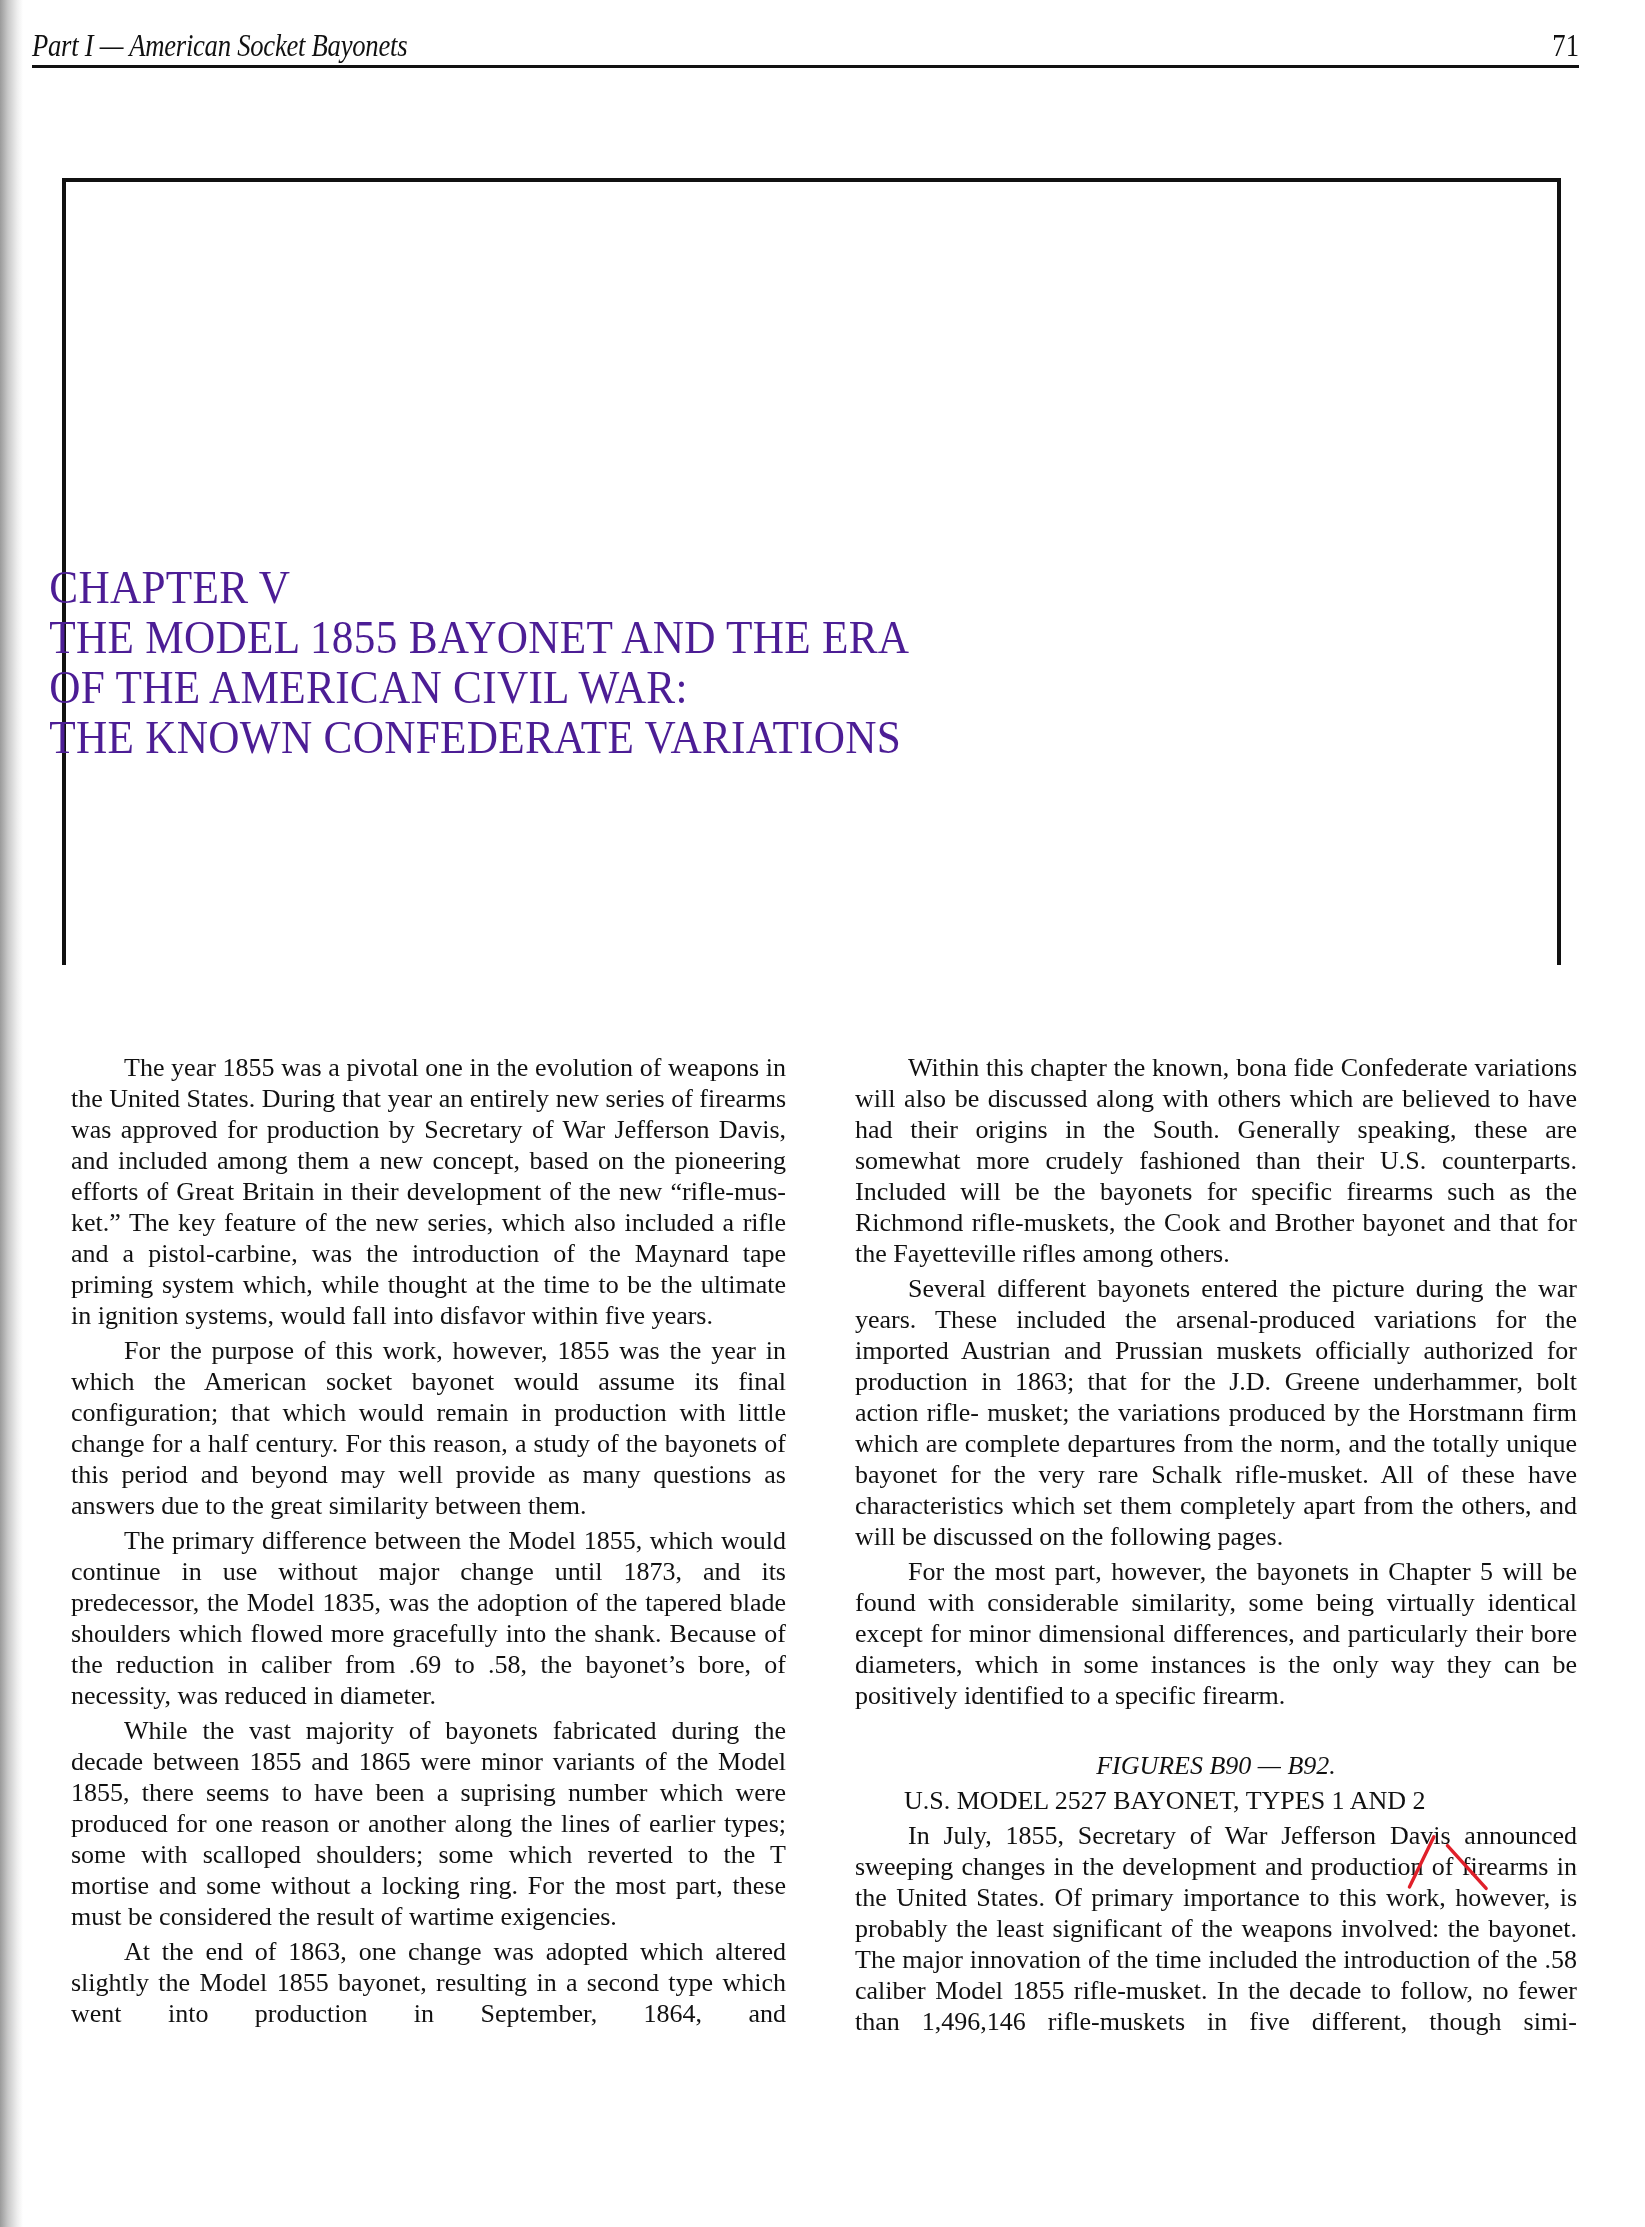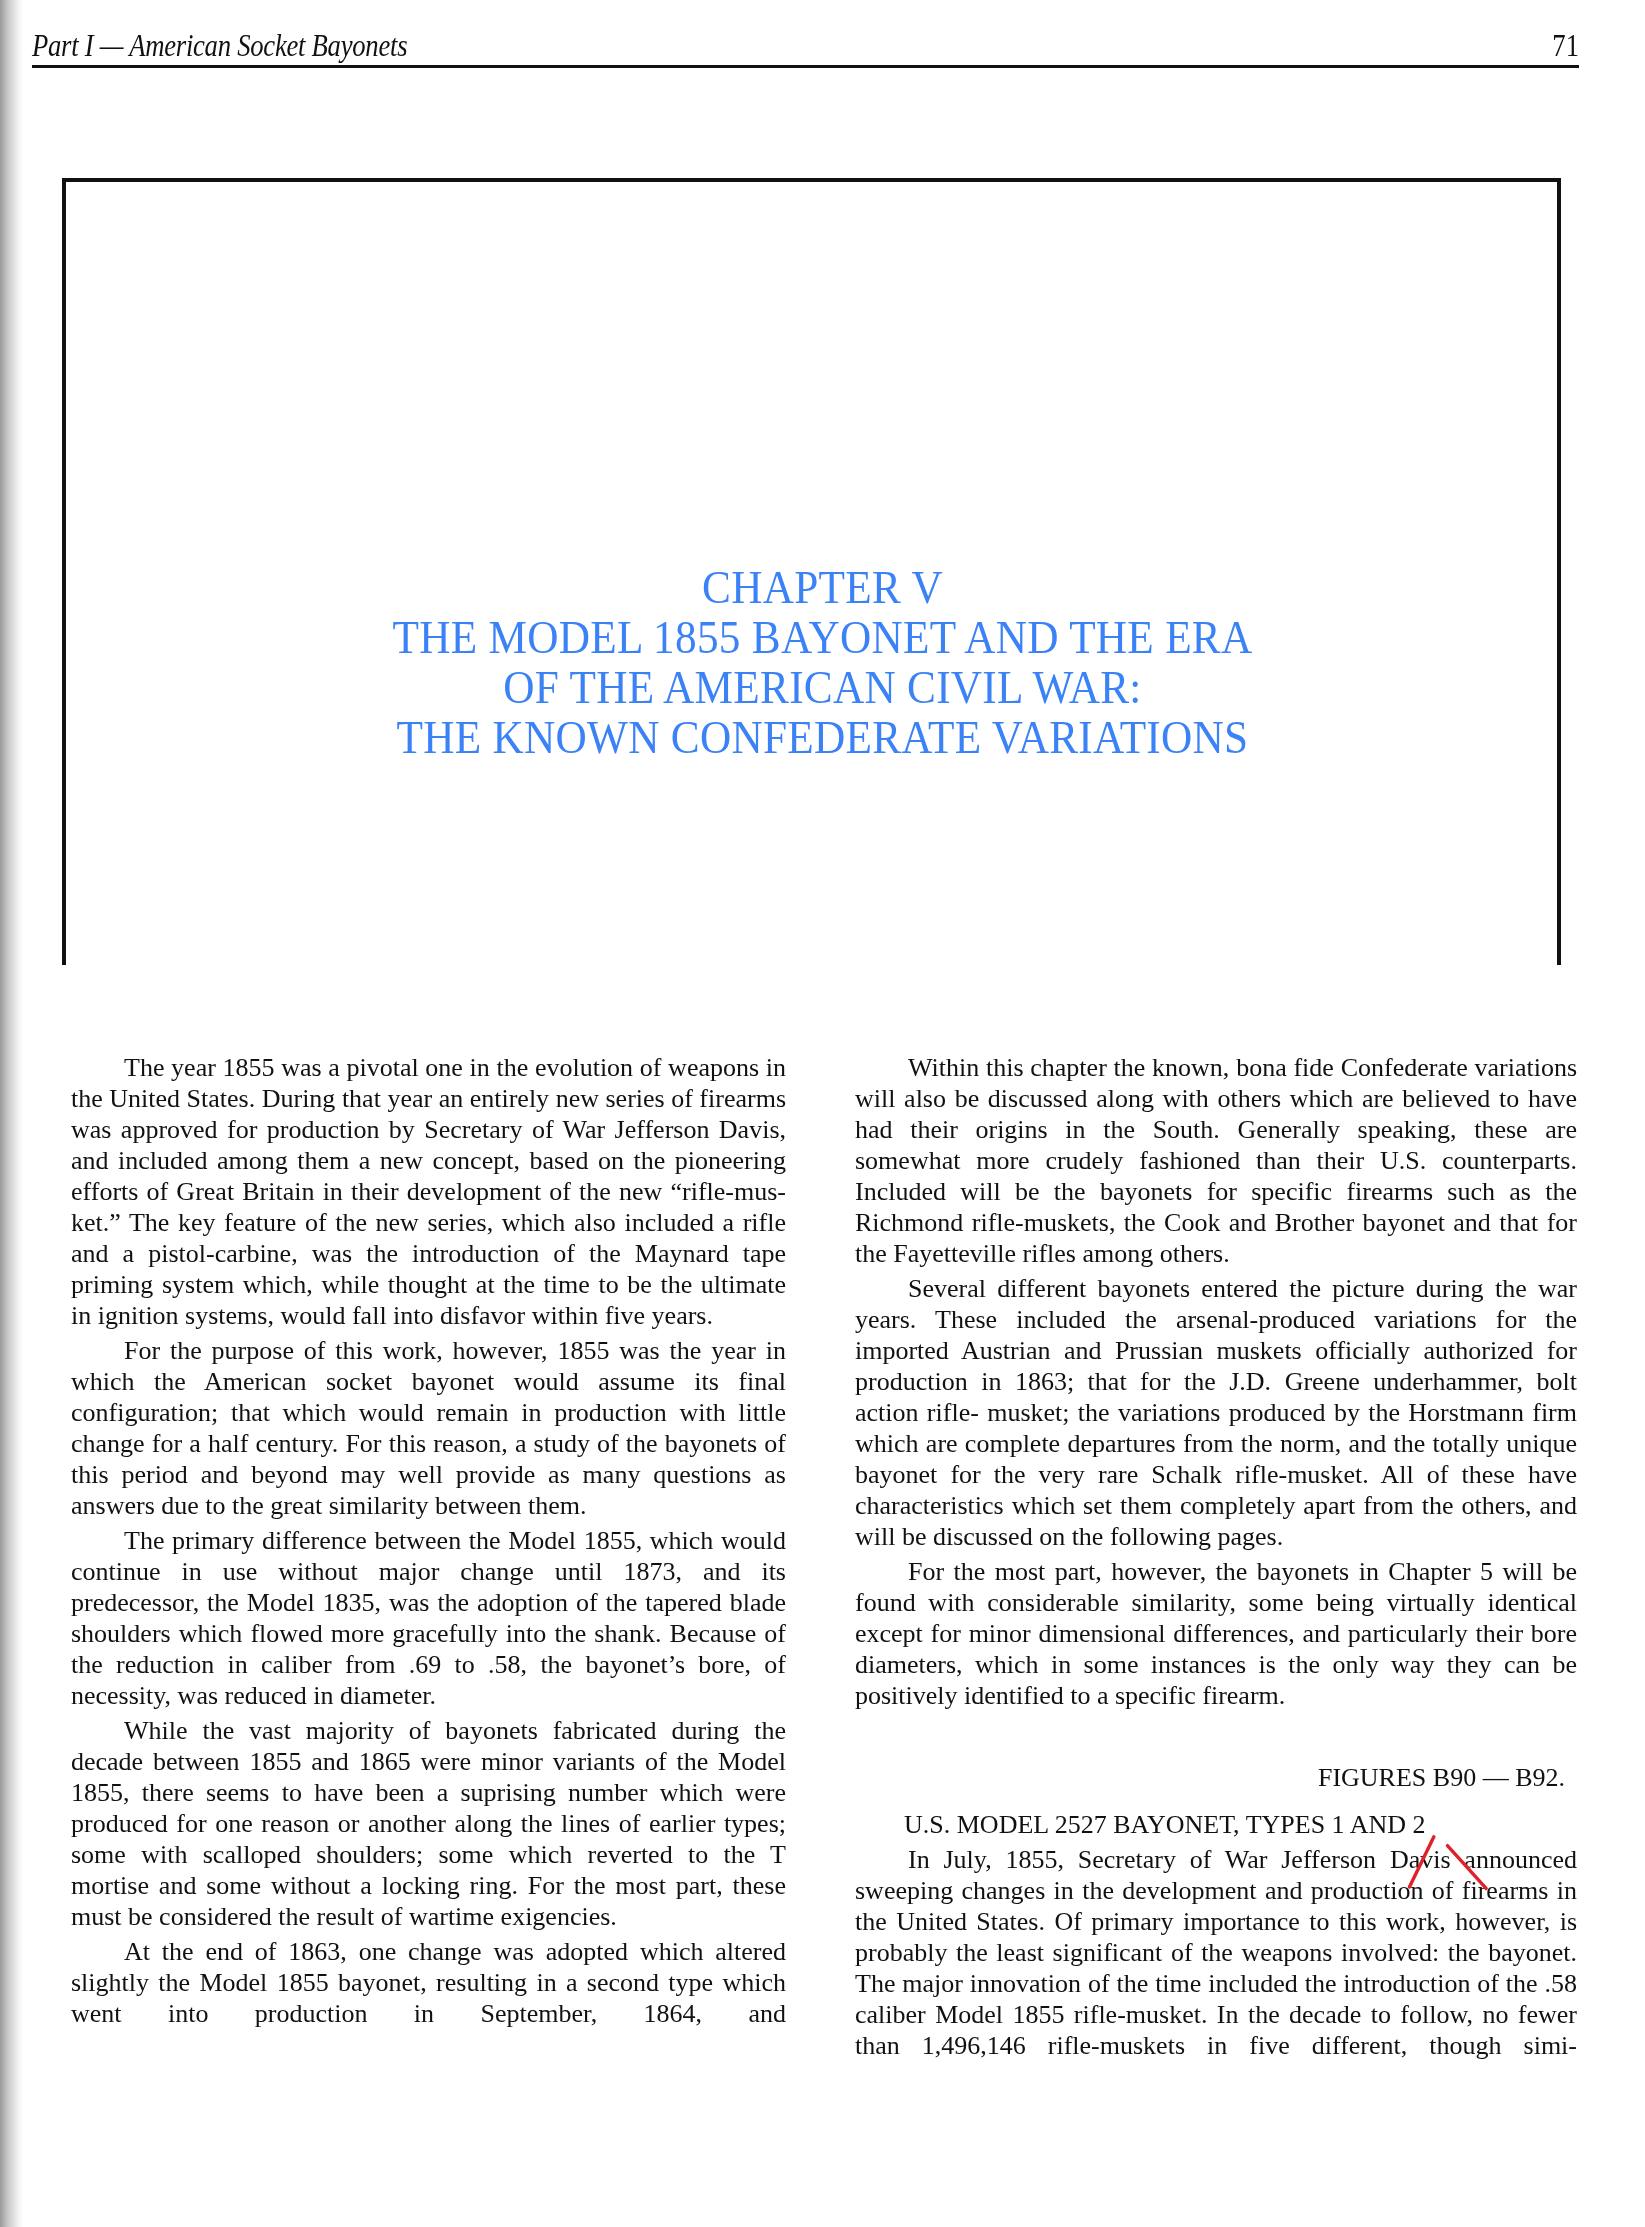--- a/index.html
+++ b/index.html
@@ -28,35 +28,35 @@
   .running-head .rule {
     position: absolute; left: 0; right: 0; bottom: 0; height: 3.4px; background: #111;
   }
   .chapter-box {
     position: absolute; left: 62px; top: 178px; width: 1499px; height: 787px;
     border-top: 4.8px solid #111; border-left: 4.1px solid #111; border-right: 4.1px solid #111;
     box-sizing: border-box;
   }
   .chapter-title {
     position: absolute; left: 0; right: 0; top: 563px;
-    text-align: center; font-size: 46px; line-height: 50px; letter-spacing: 0.3px;
-    color: #3b82f6;
+    text-align: left; font-size: 46px; line-height: 50px; letter-spacing: 0.3px;
+    color: #4c1d95;
   }
   .chapter-title div { white-space: nowrap; transform: scaleX(0.94); }
   .column {
     position: absolute; top: 1048px; width: 723px;
     font-size: 26px; line-height: 31px; text-align: justify;
     hyphens: manual;
   }
   .col-left { left: 67px; }
   .col-right { left: 851px; width: 730px; }
   .column p { margin: 4px; text-indent: 53px; }
   .column p.noindent { text-indent: 0; }
   .column .spacer { height: 30.5px; }
-  .fig-heading { margin: 16px; text-indent: 0; text-align: right; }
+  .fig-heading { margin: 4px; text-indent: 0; text-align: center; font-style: italic; }
   .fig-subheading { margin: 0; text-indent: 53px; text-align: left; white-space: nowrap; }
   .annotation {
     position: absolute; left: 0; top: 0; width: 1645px; height: 2227px; pointer-events: none;
   }
   .annotation line { stroke: #e0202a; stroke-width: 5; stroke-linecap: round; }
 </style>
 </head>
 <body>
 
 <div class="gutter-shadow"></div>

